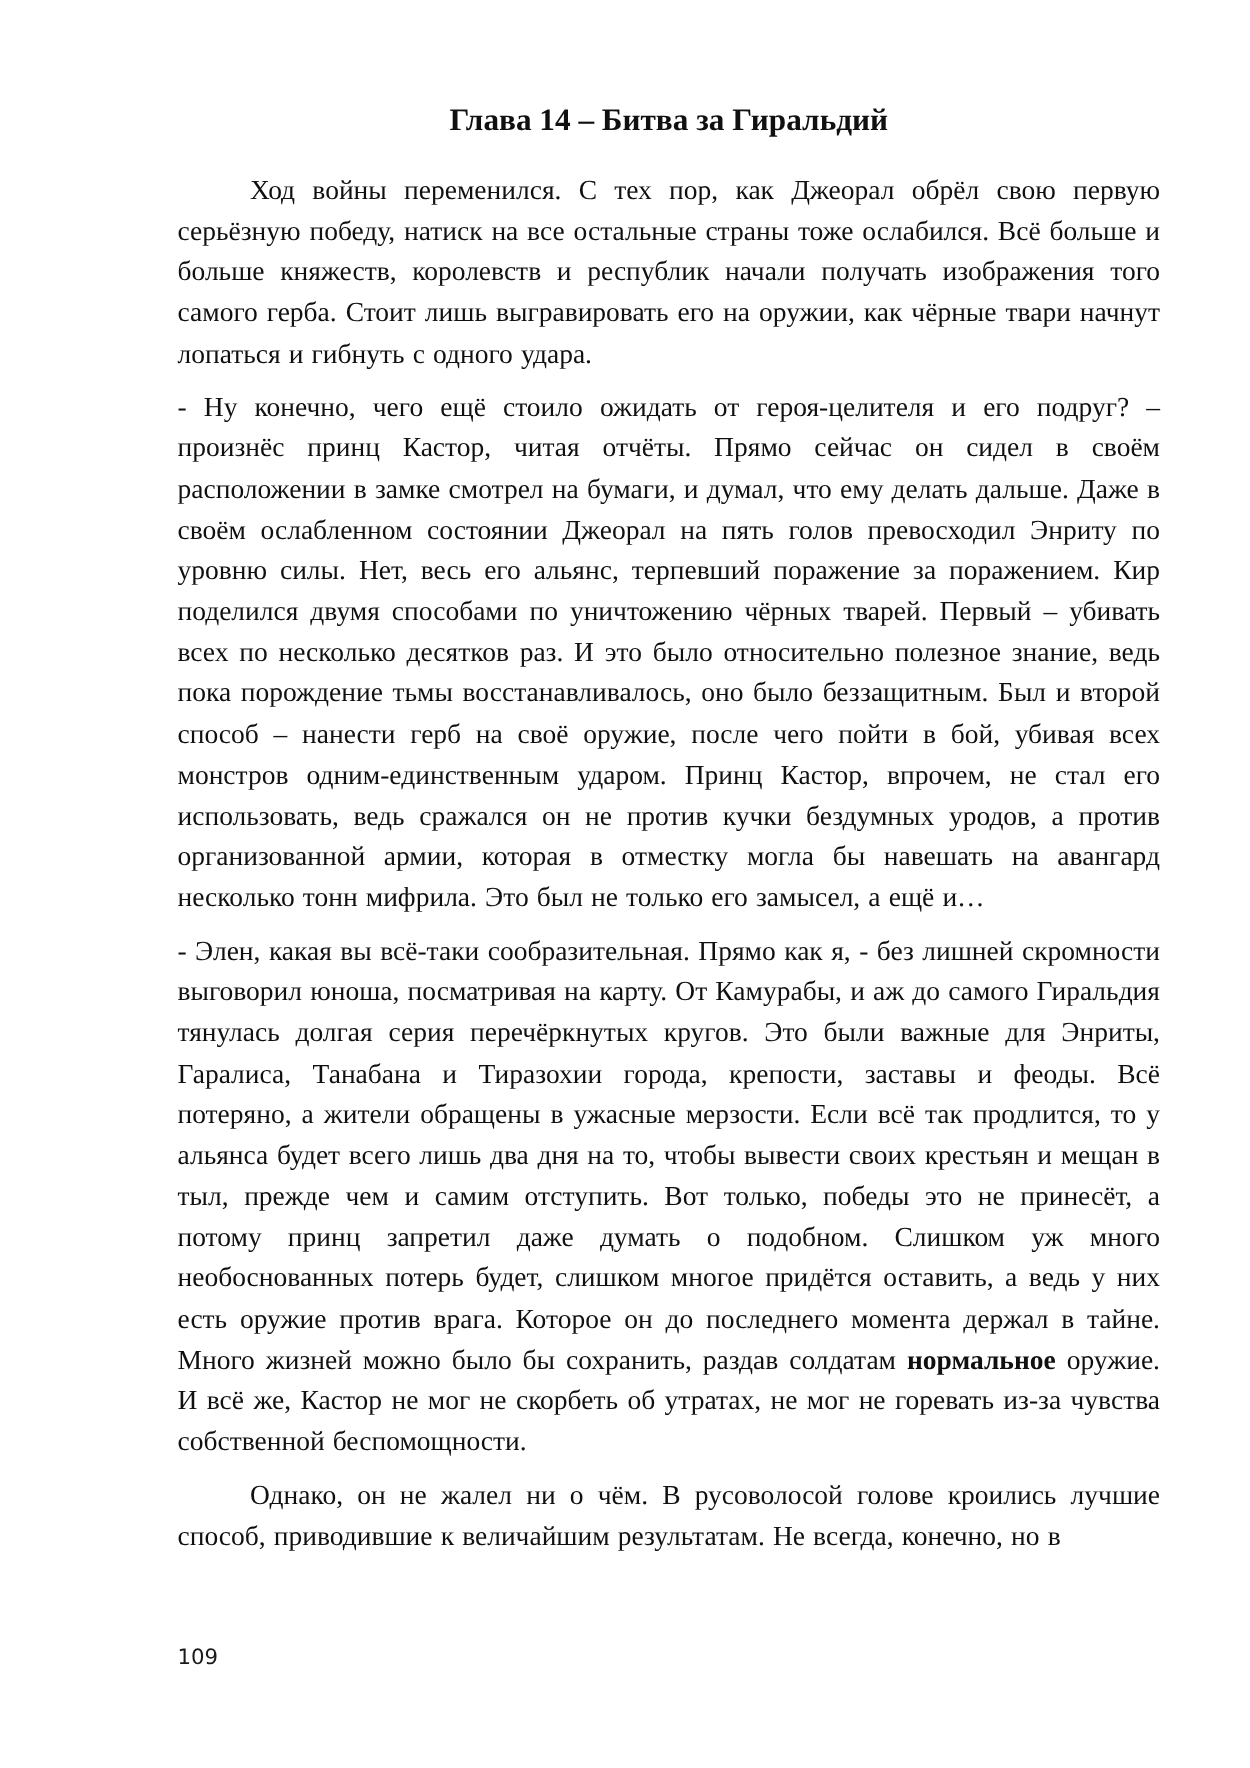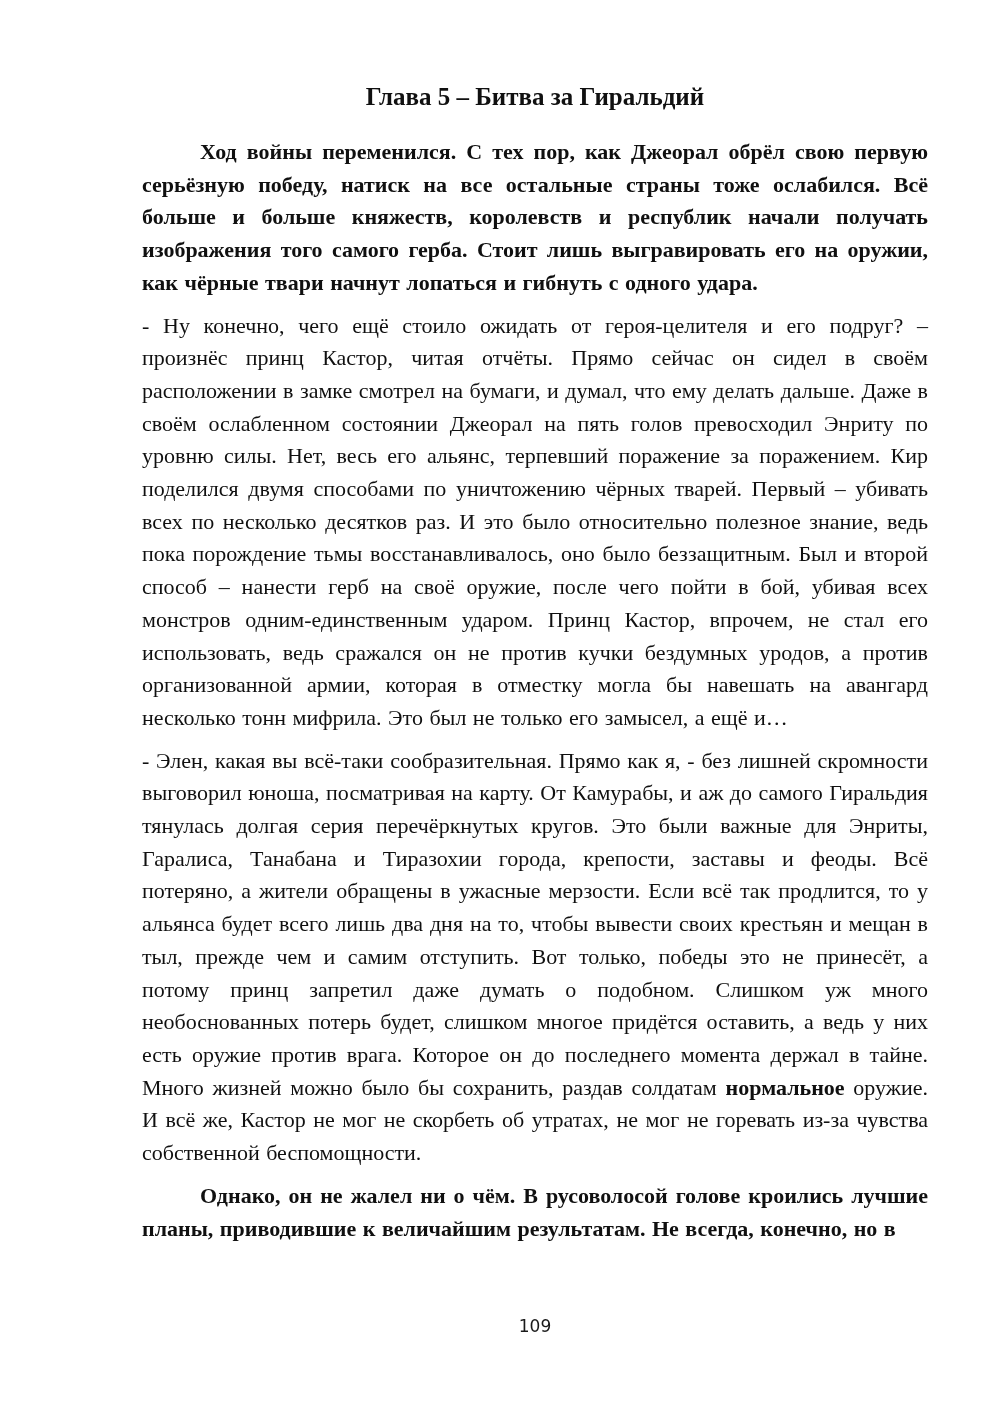--- a/index.html
+++ b/index.html
@@ -31,46 +31,44 @@
   }
   .para {
     margin: 0 0 10px 0;
     font-size: 22px;
     line-height: 32.7px;
     text-align: justify;
     word-spacing: 1px;
   }
   .para.indent {
     text-indent: 58px;
-    font-weight: bold;
   }
   .em-word {
     font-weight: bold;
   }
   .pageno {
     position: absolute;
     left: 142px;
     width: 786px;
     bottom: 78px;
-    text-align: center;
     font-family: "DejaVu Sans", sans-serif;
     font-size: 17px;
     color: #1a1a1a;
   }
 </style>
 </head>
 <body>
 
 <div class="page">
   <div class="content">
-    <h1 class="title">Глава 5 – Битва за Гиральдий</h1>
+    <h1 class="title">Глава 14 – Битва за Гиральдий</h1>
 
     <p class="para indent">Ход войны переменился. С тех пор, как Джеорал обрёл свою первую серьёзную победу, натиск на все остальные страны тоже ослабился. Всё больше и больше княжеств, королевств и республик начали получать изображения того самого герба. Стоит лишь выгравировать его на оружии, как чёрные твари начнут лопаться и гибнуть с одного удара.</p>
 
     <p class="para">- Ну конечно, чего ещё стоило ожидать от героя-целителя и его подруг? – произнёс принц Кастор, читая отчёты. Прямо сейчас он сидел в своём расположении в замке смотрел на бумаги, и думал, что ему делать дальше. Даже в своём ослабленном состоянии Джеорал на пять голов превосходил Энриту по уровню силы. Нет, весь его альянс, терпевший поражение за поражением. Кир поделился двумя способами по уничтожению чёрных тварей. Первый – убивать всех по несколько десятков раз. И это было относительно полезное знание, ведь пока порождение тьмы восстанавливалось, оно было беззащитным. Был и второй способ – нанести герб на своё оружие, после чего пойти в бой, убивая всех монстров одним-единственным ударом. Принц Кастор, впрочем, не стал его использовать, ведь сражался он не против кучки бездумных уродов, а против организованной армии, которая в отместку могла бы навешать на авангард несколько тонн мифрила. Это был не только его замысел, а ещё и…</p>
 
     <p class="para"><span>- Элен, какая вы всё-таки сообразительная. Прямо как я, - без лишней скромности выговорил юноша, посматривая на карту. От Камурабы, и аж до самого Гиральдия тянулась долгая серия перечёркнутых кругов. Это были важные для Энриты, Гаралиса, Танабана и Тиразохии города, крепости, заставы и феоды. Всё потеряно, а жители обращены в ужасные мерзости. Если всё так продлится, то у альянса будет всего лишь два дня на то, чтобы вывести своих крестьян и мещан в тыл, прежде чем и самим отступить. Вот только, победы это не принесёт, а потому принц запретил даже думать о подобном. Слишком уж много необоснованных потерь будет, слишком многое придётся оставить, а ведь у них есть оружие против врага. Которое он до последнего момента держал в тайне. Много жизней можно было бы сохранить, раздав солдатам </span><span class="em-word">нормальное</span><span> оружие. И всё же, Кастор не мог не скорбеть об утратах, не мог не горевать из-за чувства собственной беспомощности.</span></p>
 
-    <p class="para indent">Однако, он не жалел ни о чём. В русоволосой голове кроились лучшие планы, приводившие к величайшим результатам. Не всегда, конечно, но в</p>
+    <p class="para indent">Однако, он не жалел ни о чём. В русоволосой голове кроились лучшие способ, приводившие к величайшим результатам. Не всегда, конечно, но в</p>
   </div>
 
   <div class="pageno">109</div>
 </div>
 
 </body></html>

